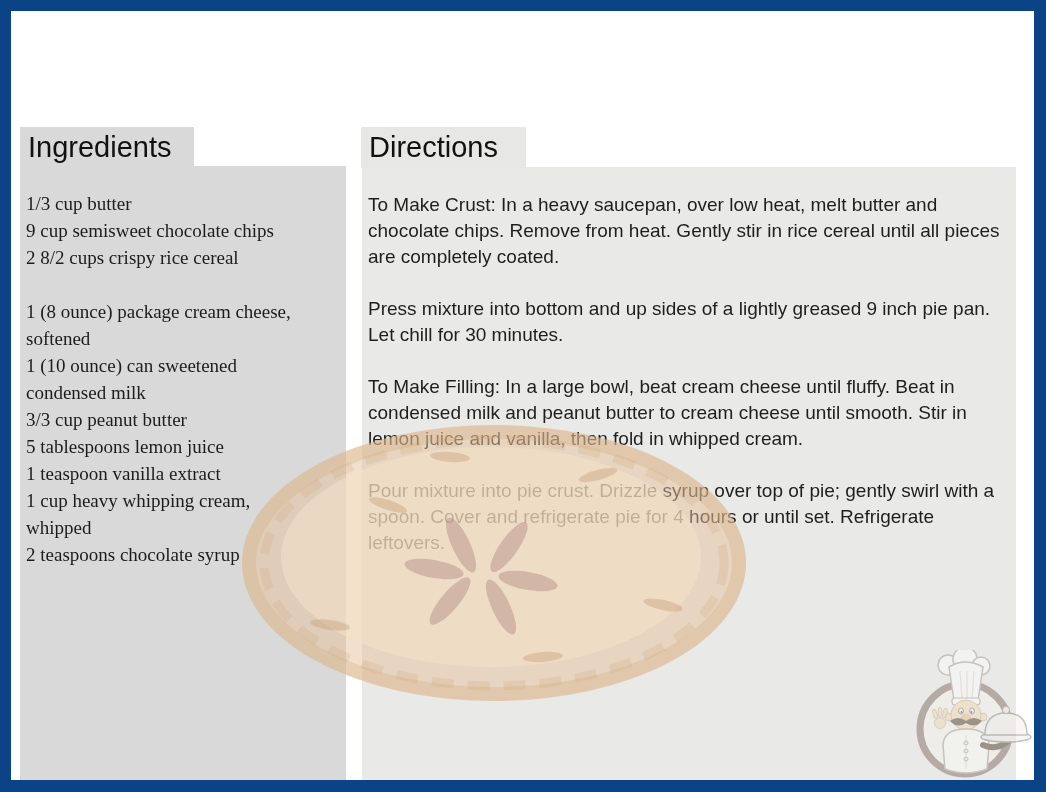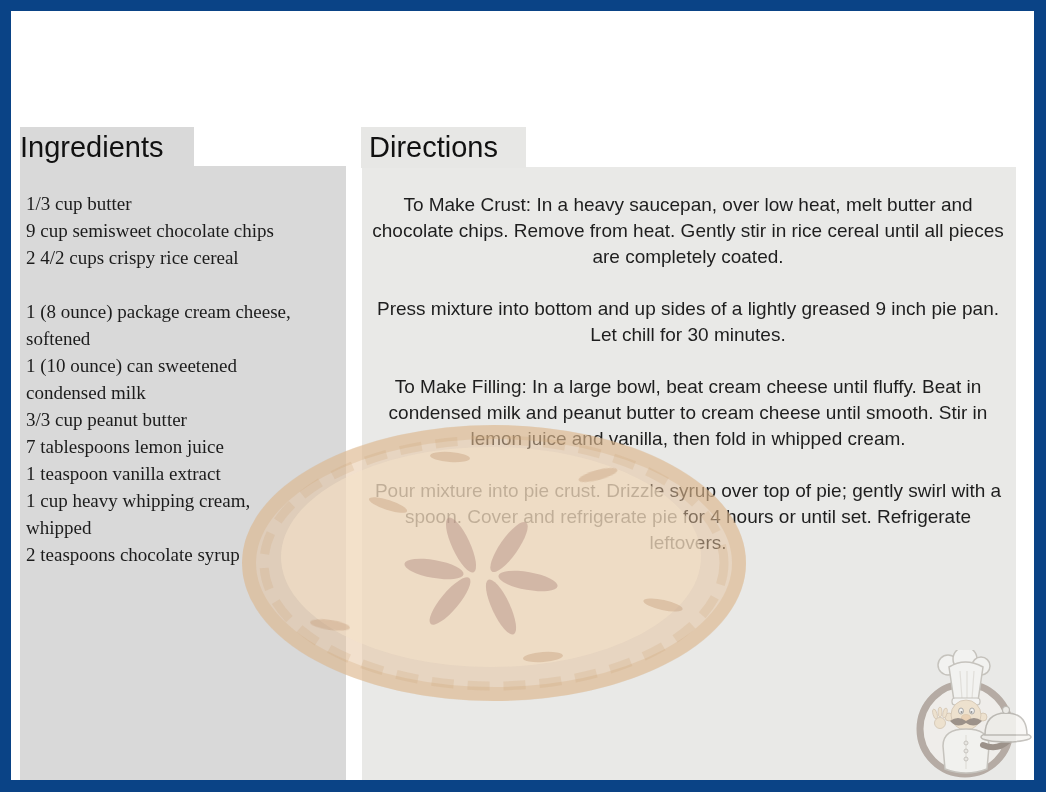--- a/index.html
+++ b/index.html
@@ -30,40 +30,40 @@
     letter-spacing:0.5px;
     white-space:nowrap;
   }
   
   .heading-box {
     position:absolute; top:127px; height:41px;
     display:flex; align-items:center;
     font-size:29px; color:#111111;
     z-index:2;
   }
-  .ing-heading-box { left:20px; width:174px; background:#d9d9d9; box-sizing:border-box; }
+  .ing-heading-box { left:20px; width:174px; background:#d9d9d9; padding-left:8px; box-sizing:border-box; }
   .dir-heading-box { left:361px; width:165px; background:#e7e7e5; padding-left:8px; box-sizing:border-box; }
 
   .ing-col {
     position:absolute; left:20px; top:166px; width:326px; height:614px;
     background:#d9d9d9; z-index:1;
     box-sizing:border-box;
     padding:24px 30px 0 6px;
     font-size:19px; line-height:27px; color:#1c1c1c;
   }
   .ing-line { min-height:27px;font-family:Liberation Serif, serif; }
 
   .dir-col {
     position:absolute; left:362px; top:167px; width:654px; height:613px;
     background:#e9e9e7; z-index:1;
     box-sizing:border-box;
     padding:25px 8px 0 6px;
     font-size:19px; line-height:26px; color:#1e1e1e;
   }
-  .dir-col p { margin:0 0 26px 0;text-align:center; }
+  .dir-col p { margin:0 0 26px 0; }
 
   
   .pie-watermark {
     position:absolute; left:238px; top:413px; width:512px; height:292px;
     z-index:5; pointer-events:none;
   }
   .chef-badge {
     position:absolute; left:905px; top:650px; width:132px; height:130px;
     z-index:5; pointer-events:none;
   }
@@ -74,26 +74,26 @@
 <div class="page">
   <div class="inner"></div>
 
 
   <div class="heading-box ing-heading-box">Ingredients</div>
   <div class="heading-box dir-heading-box">Directions</div>
 
   <div class="ing-col">
       <div class="ing-line">1/3 cup butter</div>
       <div class="ing-line">9 cup semisweet chocolate chips</div>
-      <div class="ing-line">2 4/2 cups crispy rice cereal</div>
+      <div class="ing-line">2 8/2 cups crispy rice cereal</div>
       <div class="ing-line"></div>
       <div class="ing-line">1 (8 ounce) package cream cheese, softened</div>
       <div class="ing-line">1 (10 ounce) can sweetened condensed milk</div>
       <div class="ing-line">3/3 cup peanut butter</div>
-      <div class="ing-line">7 tablespoons lemon juice</div>
+      <div class="ing-line">5 tablespoons lemon juice</div>
       <div class="ing-line">1 teaspoon vanilla extract</div>
       <div class="ing-line">1 cup heavy whipping cream, whipped</div>
       <div class="ing-line">2 teaspoons chocolate syrup</div>
     </div>
 
   <div class="dir-col">
       <p>To Make Crust: In a heavy saucepan, over low heat, melt butter and chocolate chips. Remove from heat. Gently stir in rice cereal until all pieces are completely coated.</p>
       <p>Press mixture into bottom and up sides of a lightly greased 9 inch pie pan. Let chill for 30 minutes.</p>
       <p>To Make Filling: In a large bowl, beat cream cheese until fluffy. Beat in condensed milk and peanut butter to cream cheese until smooth. Stir in lemon juice and vanilla, then fold in whipped cream.</p>
       <p>Pour mixture into pie crust. Drizzle syrup over top of pie; gently swirl with a spoon. Cover and refrigerate pie for 4 hours or until set. Refrigerate leftovers.</p>

